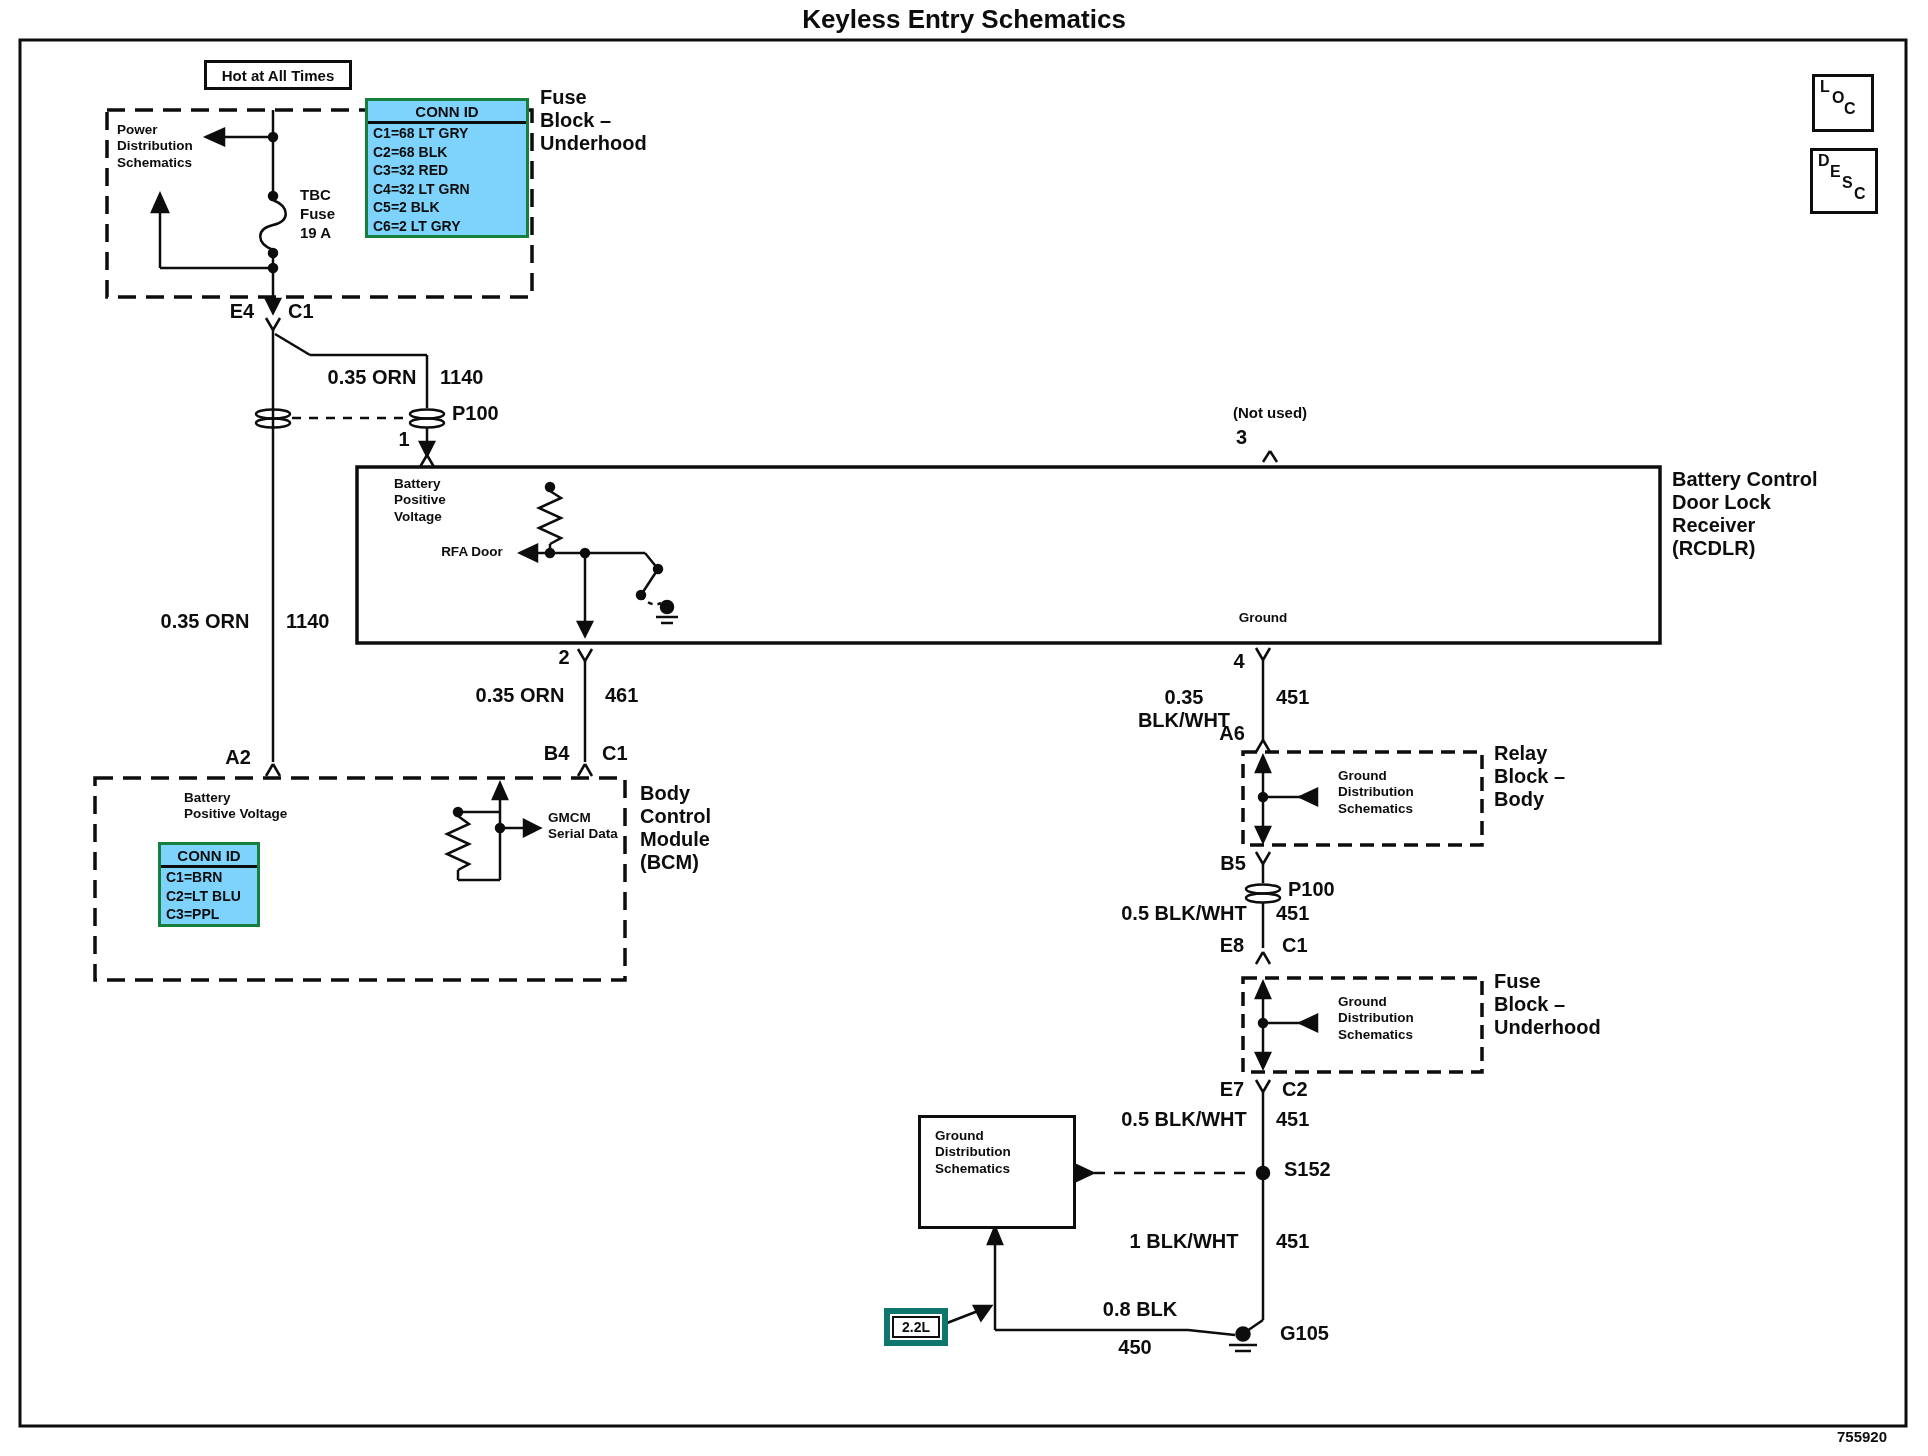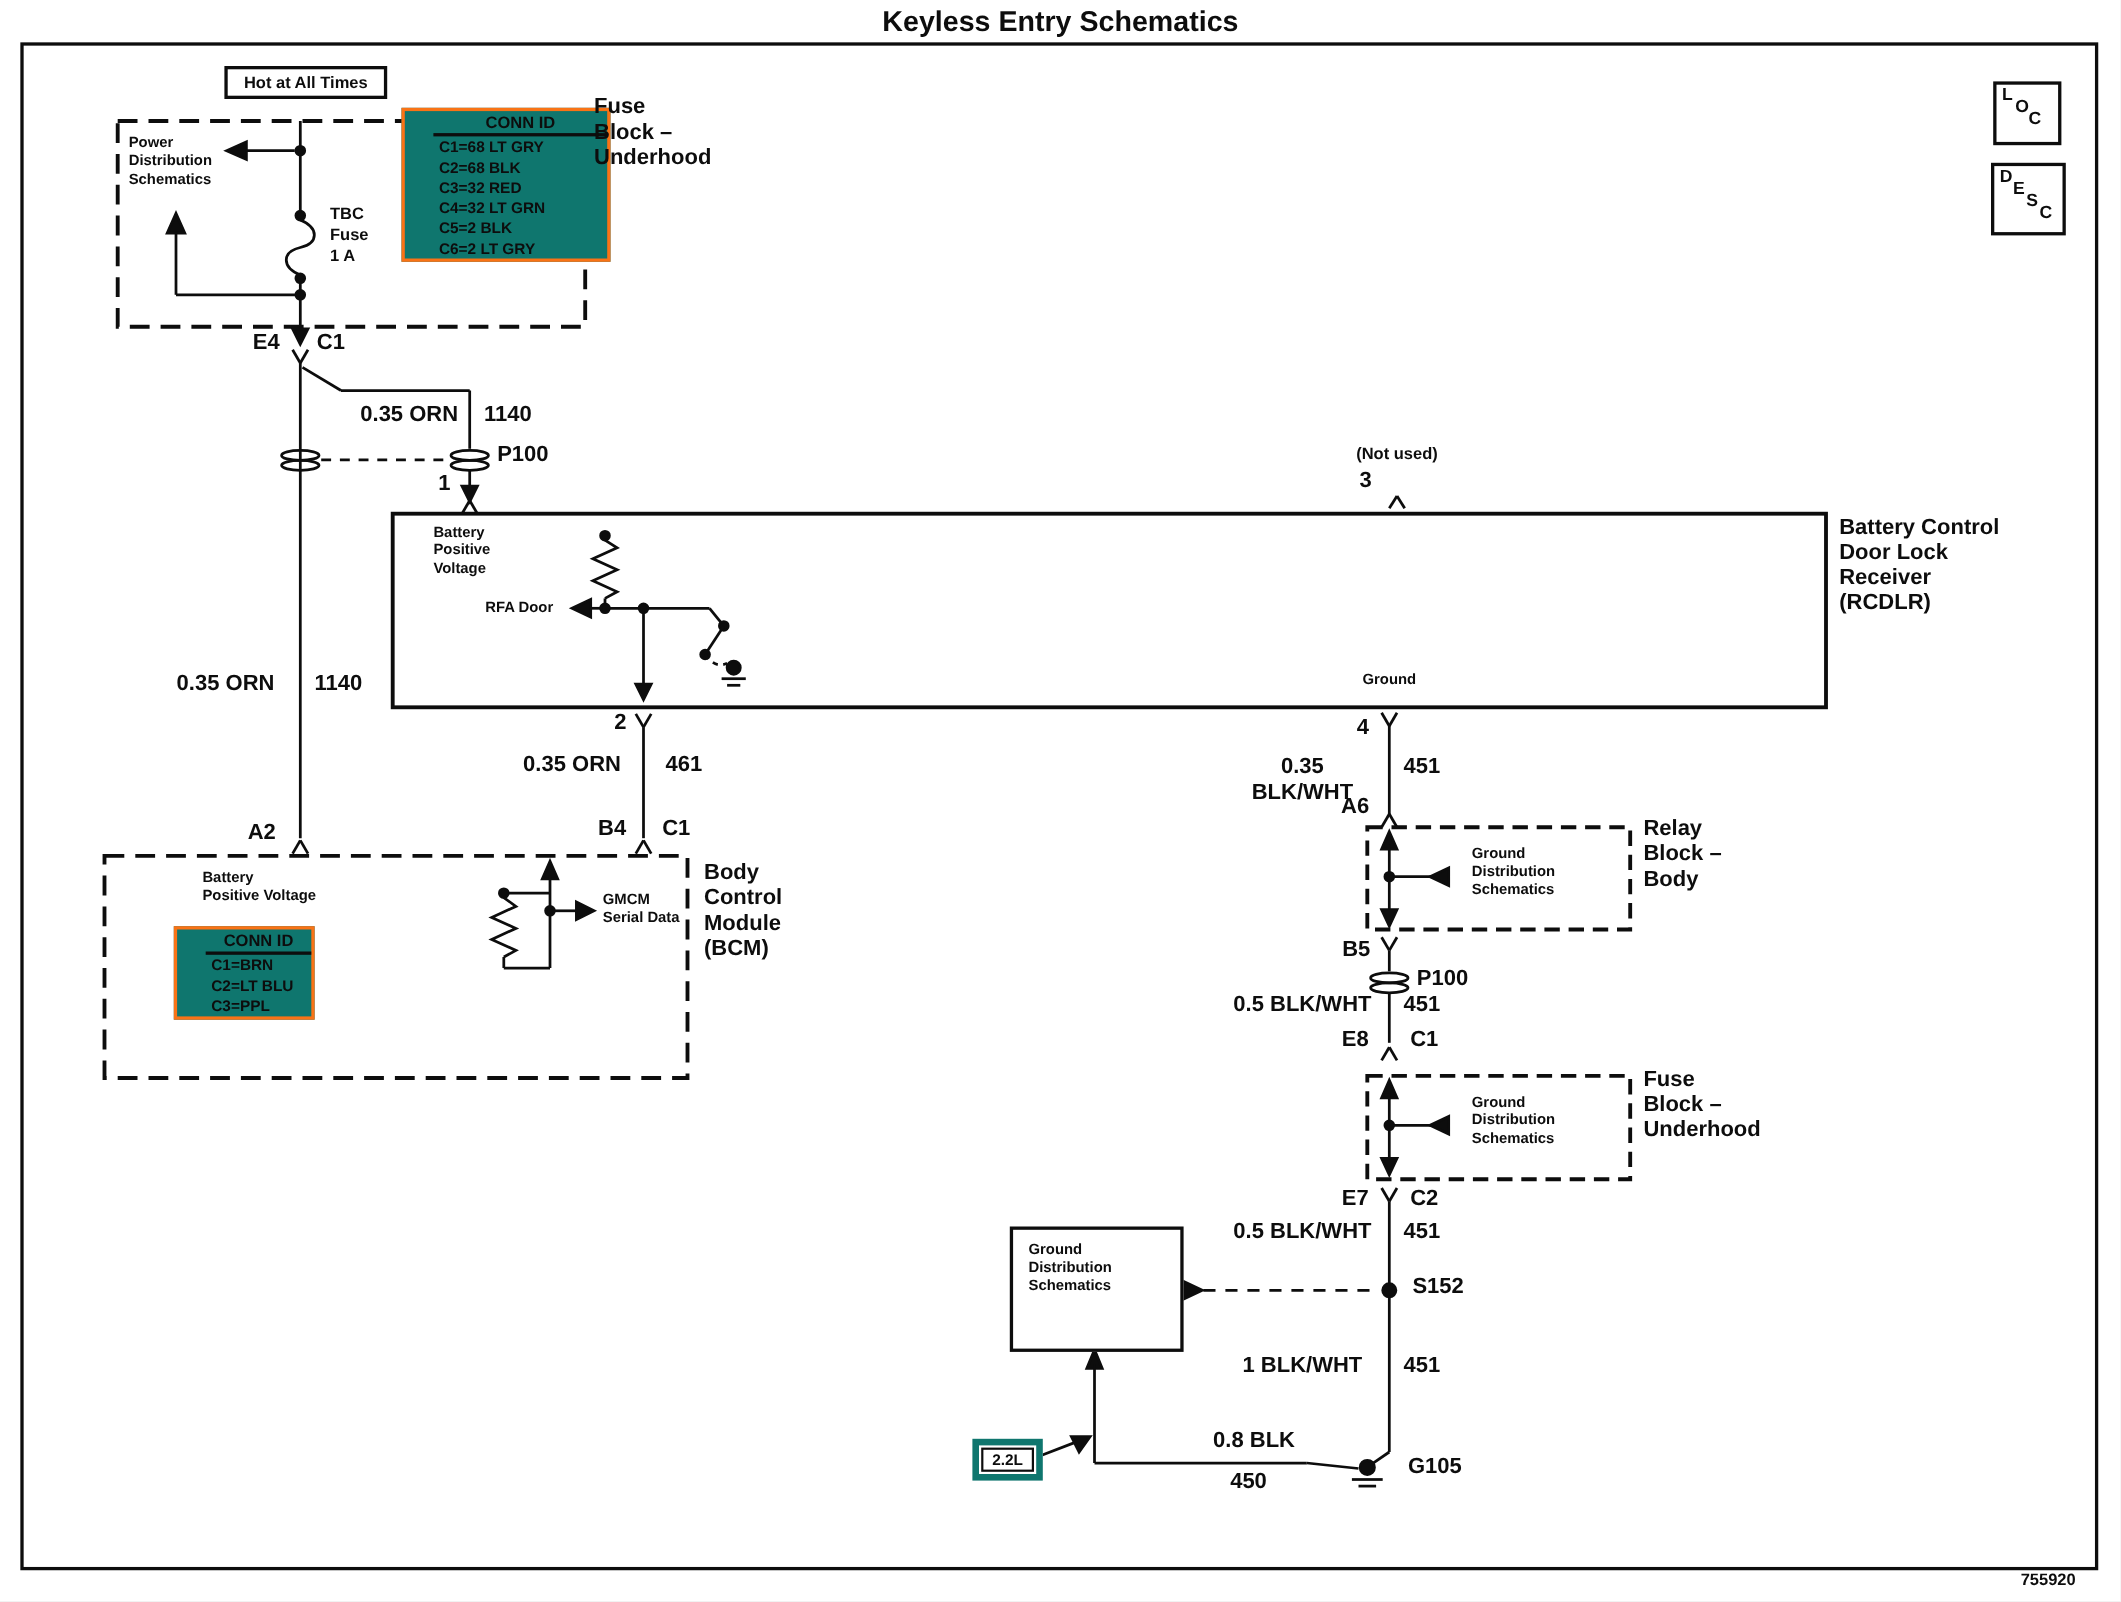--- a/index.html
+++ b/index.html
@@ -8,21 +8,21 @@
   svg.wires{position:absolute;left:0;top:0;}
   .lbl{position:absolute;white-space:pre-line;color:#0d0d0d;}
   .s13{font-size:13.5px;line-height:1.22;}
   .s15{font-size:15px;line-height:1.25;}
   .s20{font-size:20px;line-height:1.15;}
   .s26{font-size:26px;}
   .tr{text-align:center;}
   .tc{text-align:center;}
   .tag-box{position:absolute;border:3px solid #0d0d0d;background:#fff;
     display:flex;align-items:center;justify-content:center;font-size:15px;}
-  .conn-table{position:absolute;border:3px solid #f97316;background:#0f766e;padding-left:26px;}
+  .conn-table{position:absolute;border:3px solid #15803d;background:#7dd3fc;}
   .conn-head{border-bottom:3px solid #0d0d0d;text-align:center;font-size:15px;padding:2px 4px 1px;}
   .conn-row{font-size:14px;line-height:18.5px;padding:0 5px;white-space:nowrap;}
   .nav-box{position:absolute;border:3px solid #0d0d0d;background:#fff;font-size:16px;cursor:pointer;}
   .nav-box span{position:absolute;}
   .gds-box{position:absolute;border:3.5px solid #0d0d0d;background:#fff;}
   .gds-box .inner{position:absolute;left:14px;top:10px;}
   .engine-box{position:absolute;border:6px solid #0f766e;background:#fff;padding:2px;}
   .engine-box .inner{border:2px solid #0d0d0d;padding:1px 8px;font-size:14px;text-align:center;}
 </style>
 </head>
@@ -226,21 +226,21 @@
       <span style="left: 41px; top: 34px;">C</span>
     </div>
 
   <div class="tag-box" style="left:204px;top:60px;width:142px;height:24px;">Hot at All Times</div>
 
   <div class="lbl s13" style="left:117px;top:122px;">Power
 Distribution
 Schematics</div>
   <div class="lbl s15" style="left:300px;top:186px;">TBC
 Fuse
-1 A</div>
+19 A</div>
   <div class="conn-table" style="left:365px;top:98px;width:158px;">
     <div class="conn-head">CONN ID</div>
     <div class="conn-row">C1=68 LT GRY</div>
     <div class="conn-row">C2=68 BLK</div>
     <div class="conn-row">C3=32 RED</div>
     <div class="conn-row">C4=32 LT GRN</div>
     <div class="conn-row">C5=2 BLK</div>
     <div class="conn-row">C6=2 LT GRY</div>
   </div>
   <div class="lbl s20" style="left:540px;top:86px;">Fuse

